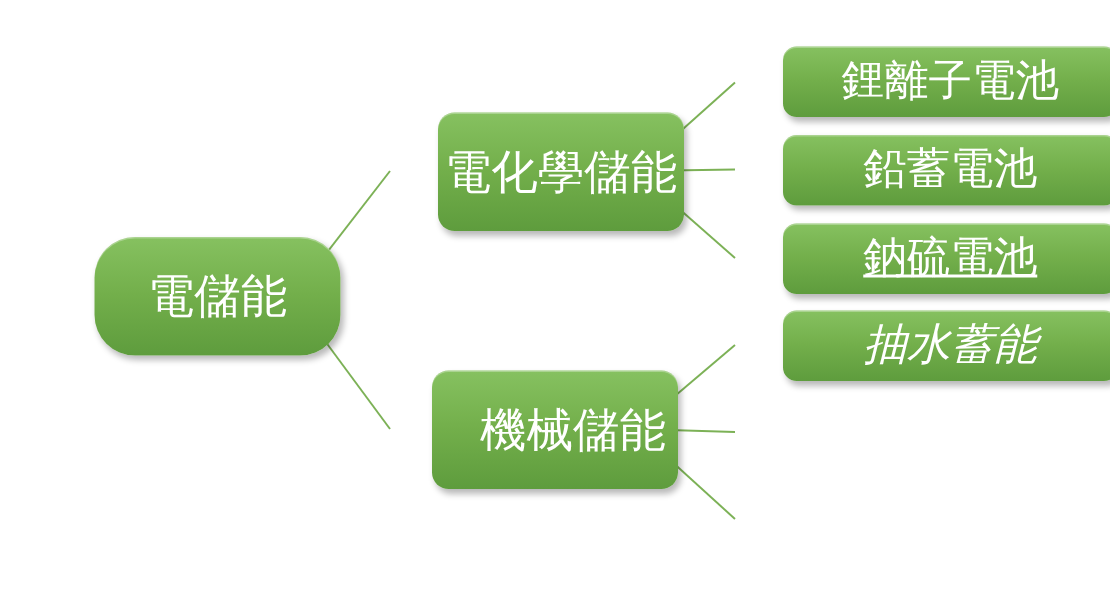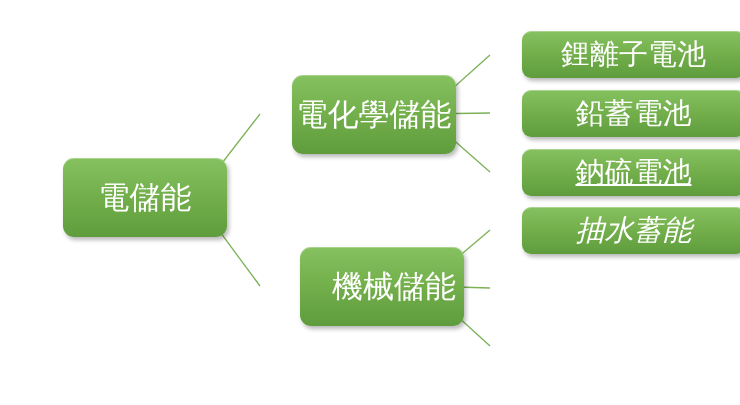--- a/index.html
+++ b/index.html
@@ -50,23 +50,23 @@
   .node-root, .node-branch {
     width: 164px; height: 79px;
     border-radius: 11px;
     font-size: 31px;
   }
   .node-leaf {
     width: 223px; height: 47px;
     border-radius: 9px;
     font-size: 29px;
   }
-  .node-root   { left: 31px;  top: 158px; }
+  .node-root   { left: 31px;  top: 158px; border-radius: 27px; }
   .node-b1     { left: 260px; top: 75px; text-align: right;  }
-  .node-b2     { left: 268px; top: 247px; padding-left: 24px; }
+  .node-b2     { left: 256px; top: 247px; padding-left: 24px; }
   .node-l1     { left: 490px; top: 31px;  }
   .node-l2     { left: 490px; top: 90px;  }
   .node-l3     { left: 490px; top: 149px; text-decoration: underline; }
   .node-l4     { left: 490px; top: 207px; font-style: italic; }
   .node-l5     { left: 490px; top: 265px; }
   .node-l6     { left: 490px; top: 323px; }
 </style>
 </head>
 <body>
 

